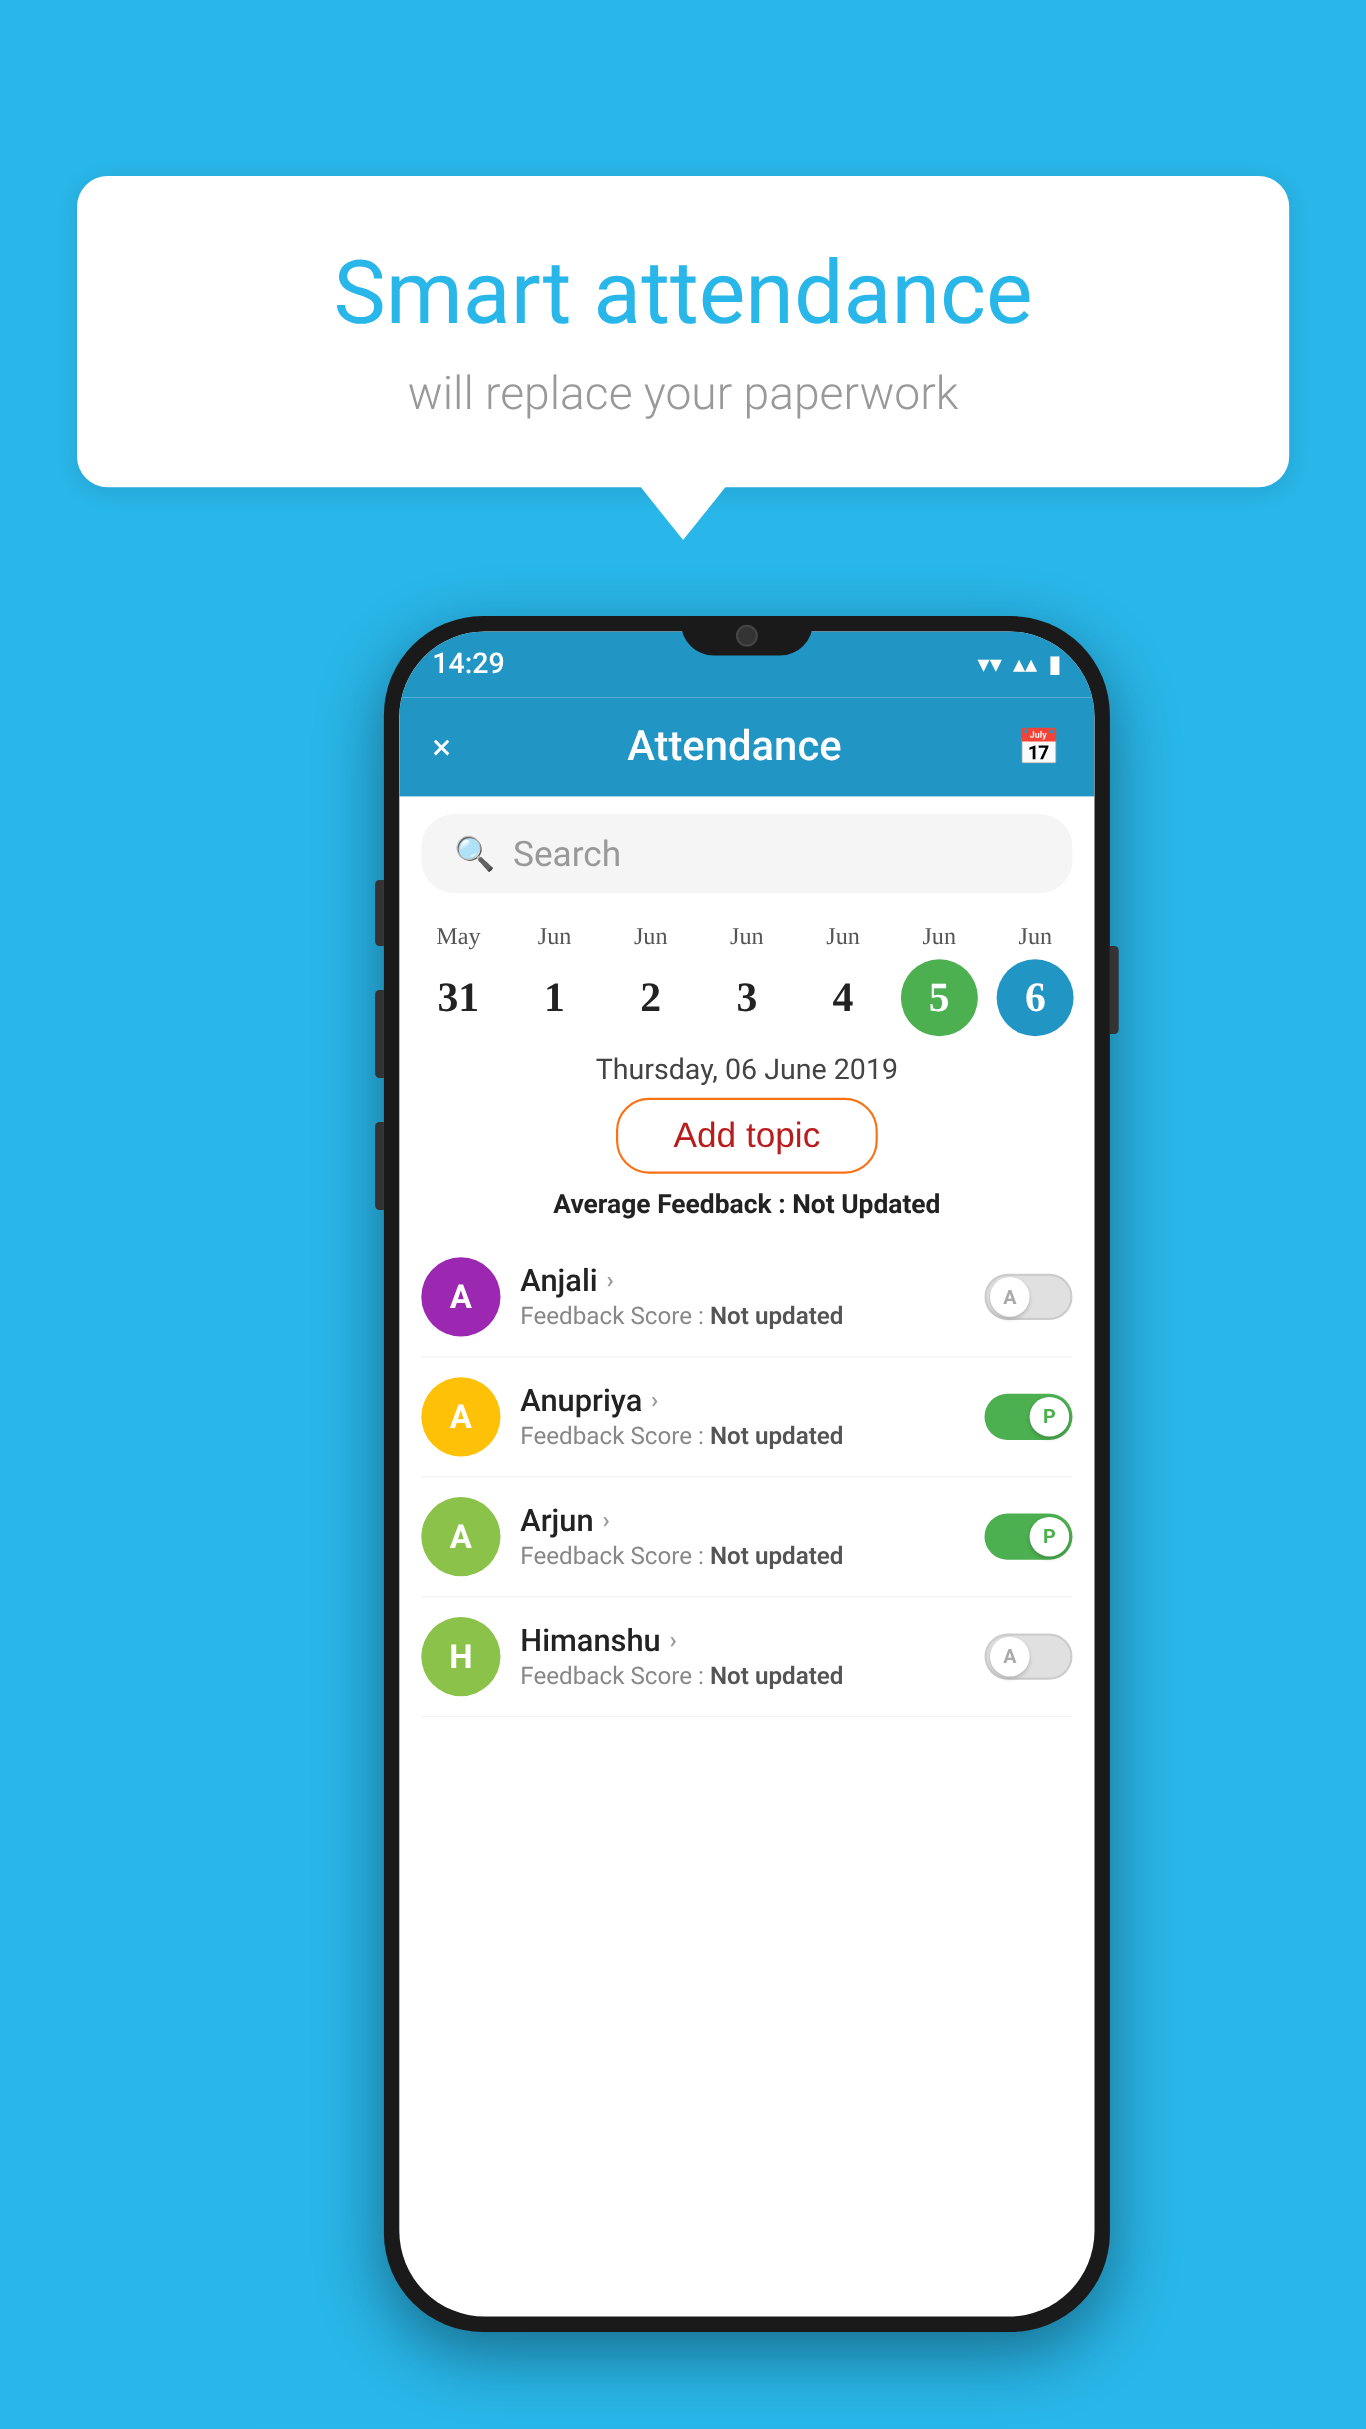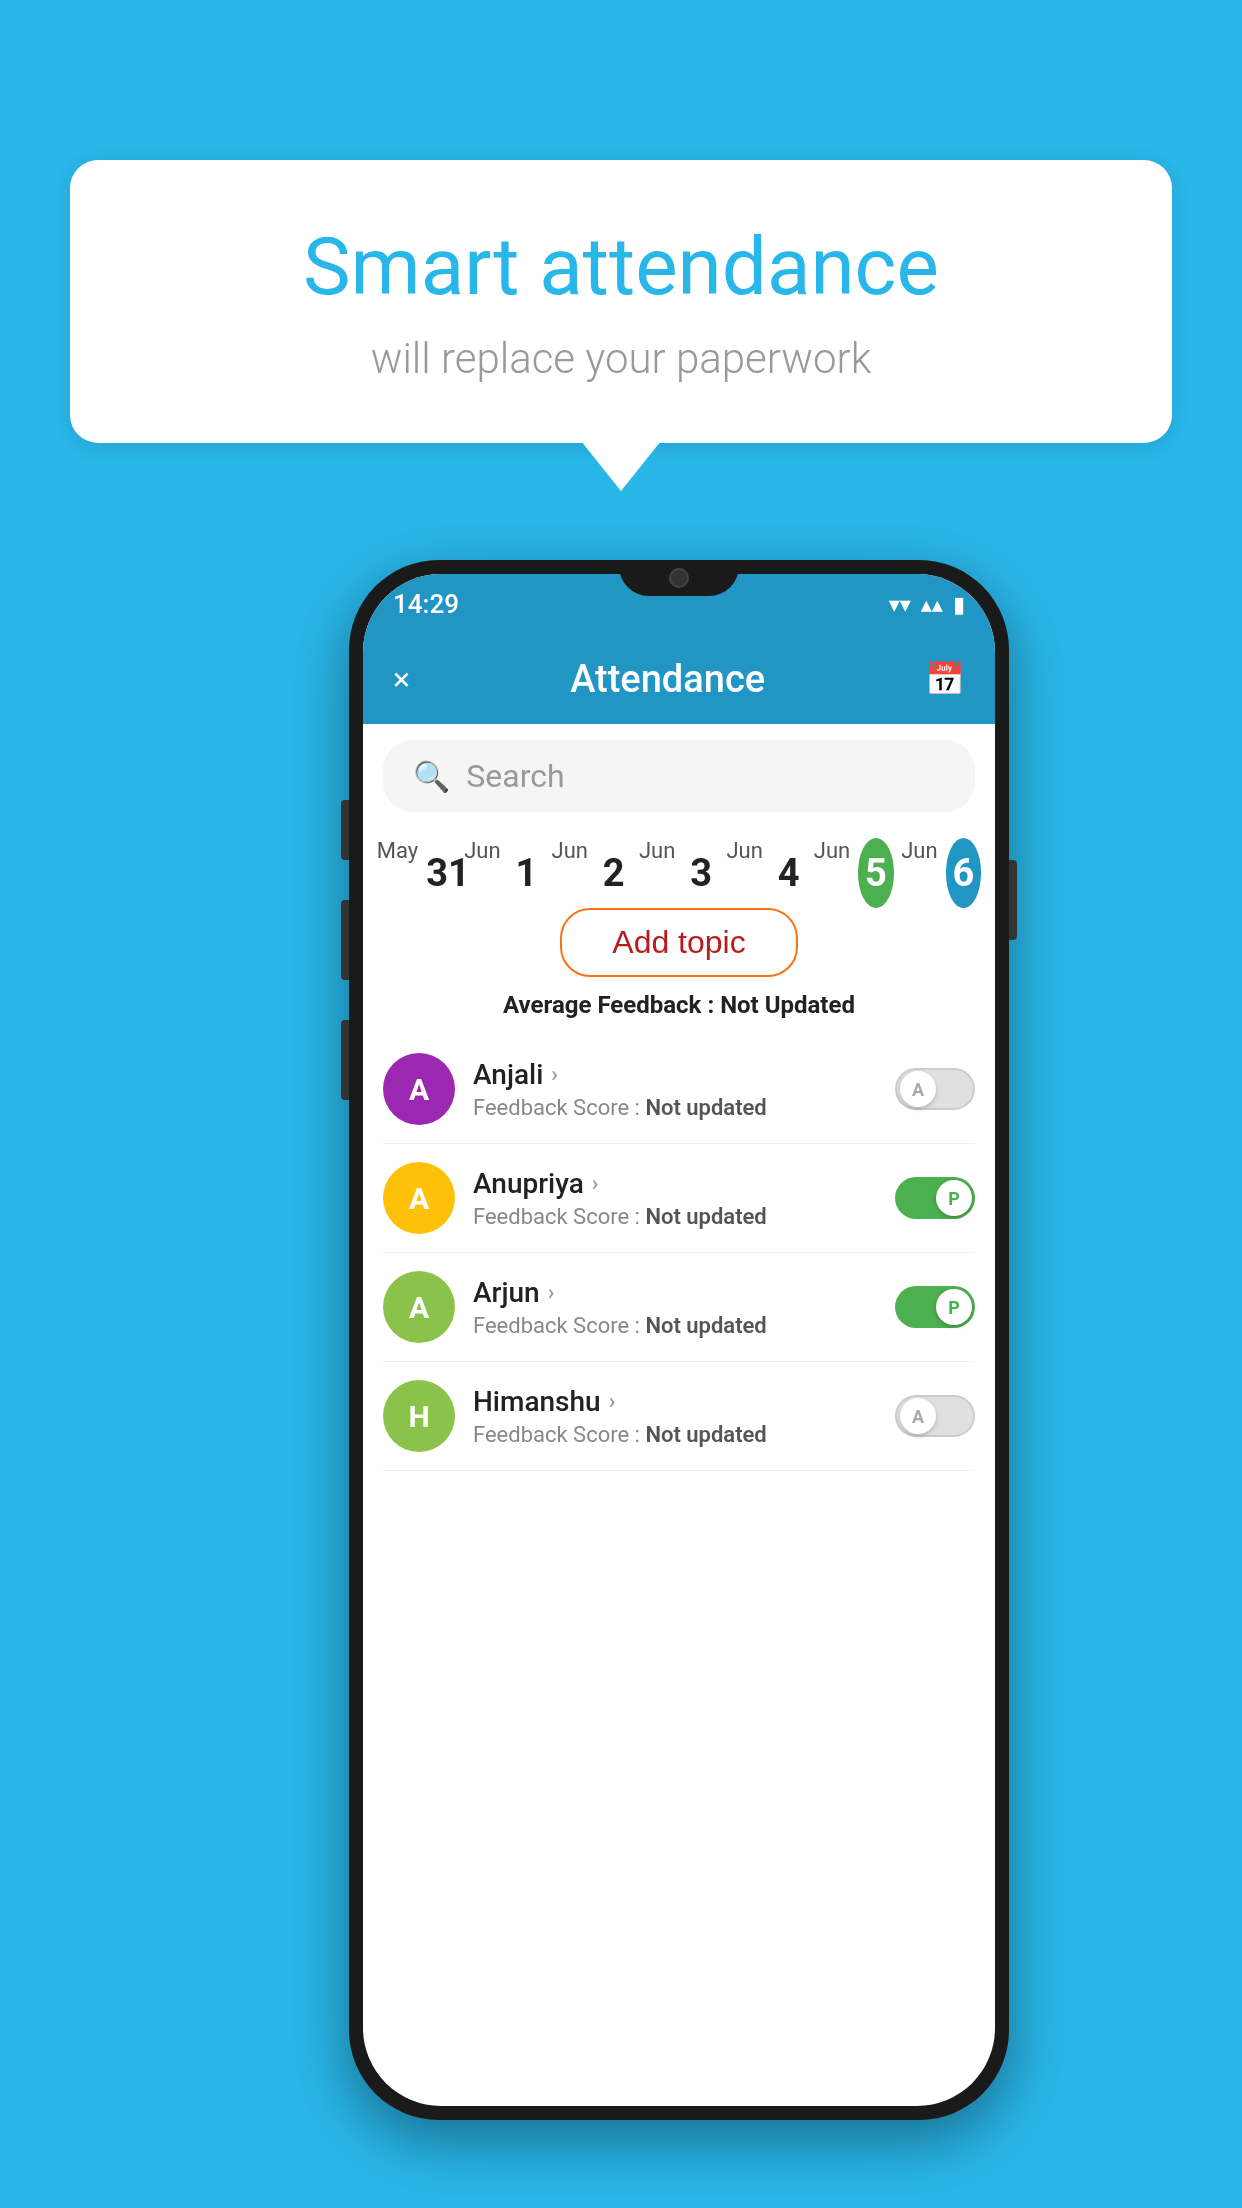--- a/index.html
+++ b/index.html
@@ -221,23 +221,25 @@
 
     
     .calendar-strip {
       display: flex;
       justify-content: space-around;
       padding: 10px 10px 0;
     }
 
     .cal-day {
       display: flex;
-      flex-direction: row;
+      flex-direction: column;
+      align-items: center;
       gap: 8px;
       width: 80px;
+      font-family: Liberation Serif, serif;
     }
 
     .cal-month {
       font-size: 22px;
       color: #555;
     }
 
     .cal-date {
       font-size: 38px;
       font-weight: 700;
@@ -463,20 +465,21 @@
           <div class="cal-day">
             <span class="cal-month">Jun</span>
             <span class="cal-date today">5</span>
           </div>
           <div class="cal-day">
             <span class="cal-month">Jun</span>
             <span class="cal-date selected">6</span>
           </div>
         </div>
 
+      <div class="date-label">Thursday, 06 June 2019</div>
 
       <button class="add-topic-btn">Add topic</button>
 
       <div class="avg-feedback">
         <span>Average Feedback : </span><span style="font-weight: 700; color: rgb(34, 34, 34);">Not Updated</span>
       </div>
 
       <div class="student-list" id="student-list">
           <div class="student-row">
             <div class="avatar" style="background: rgb(156, 39, 176);">A</div>

